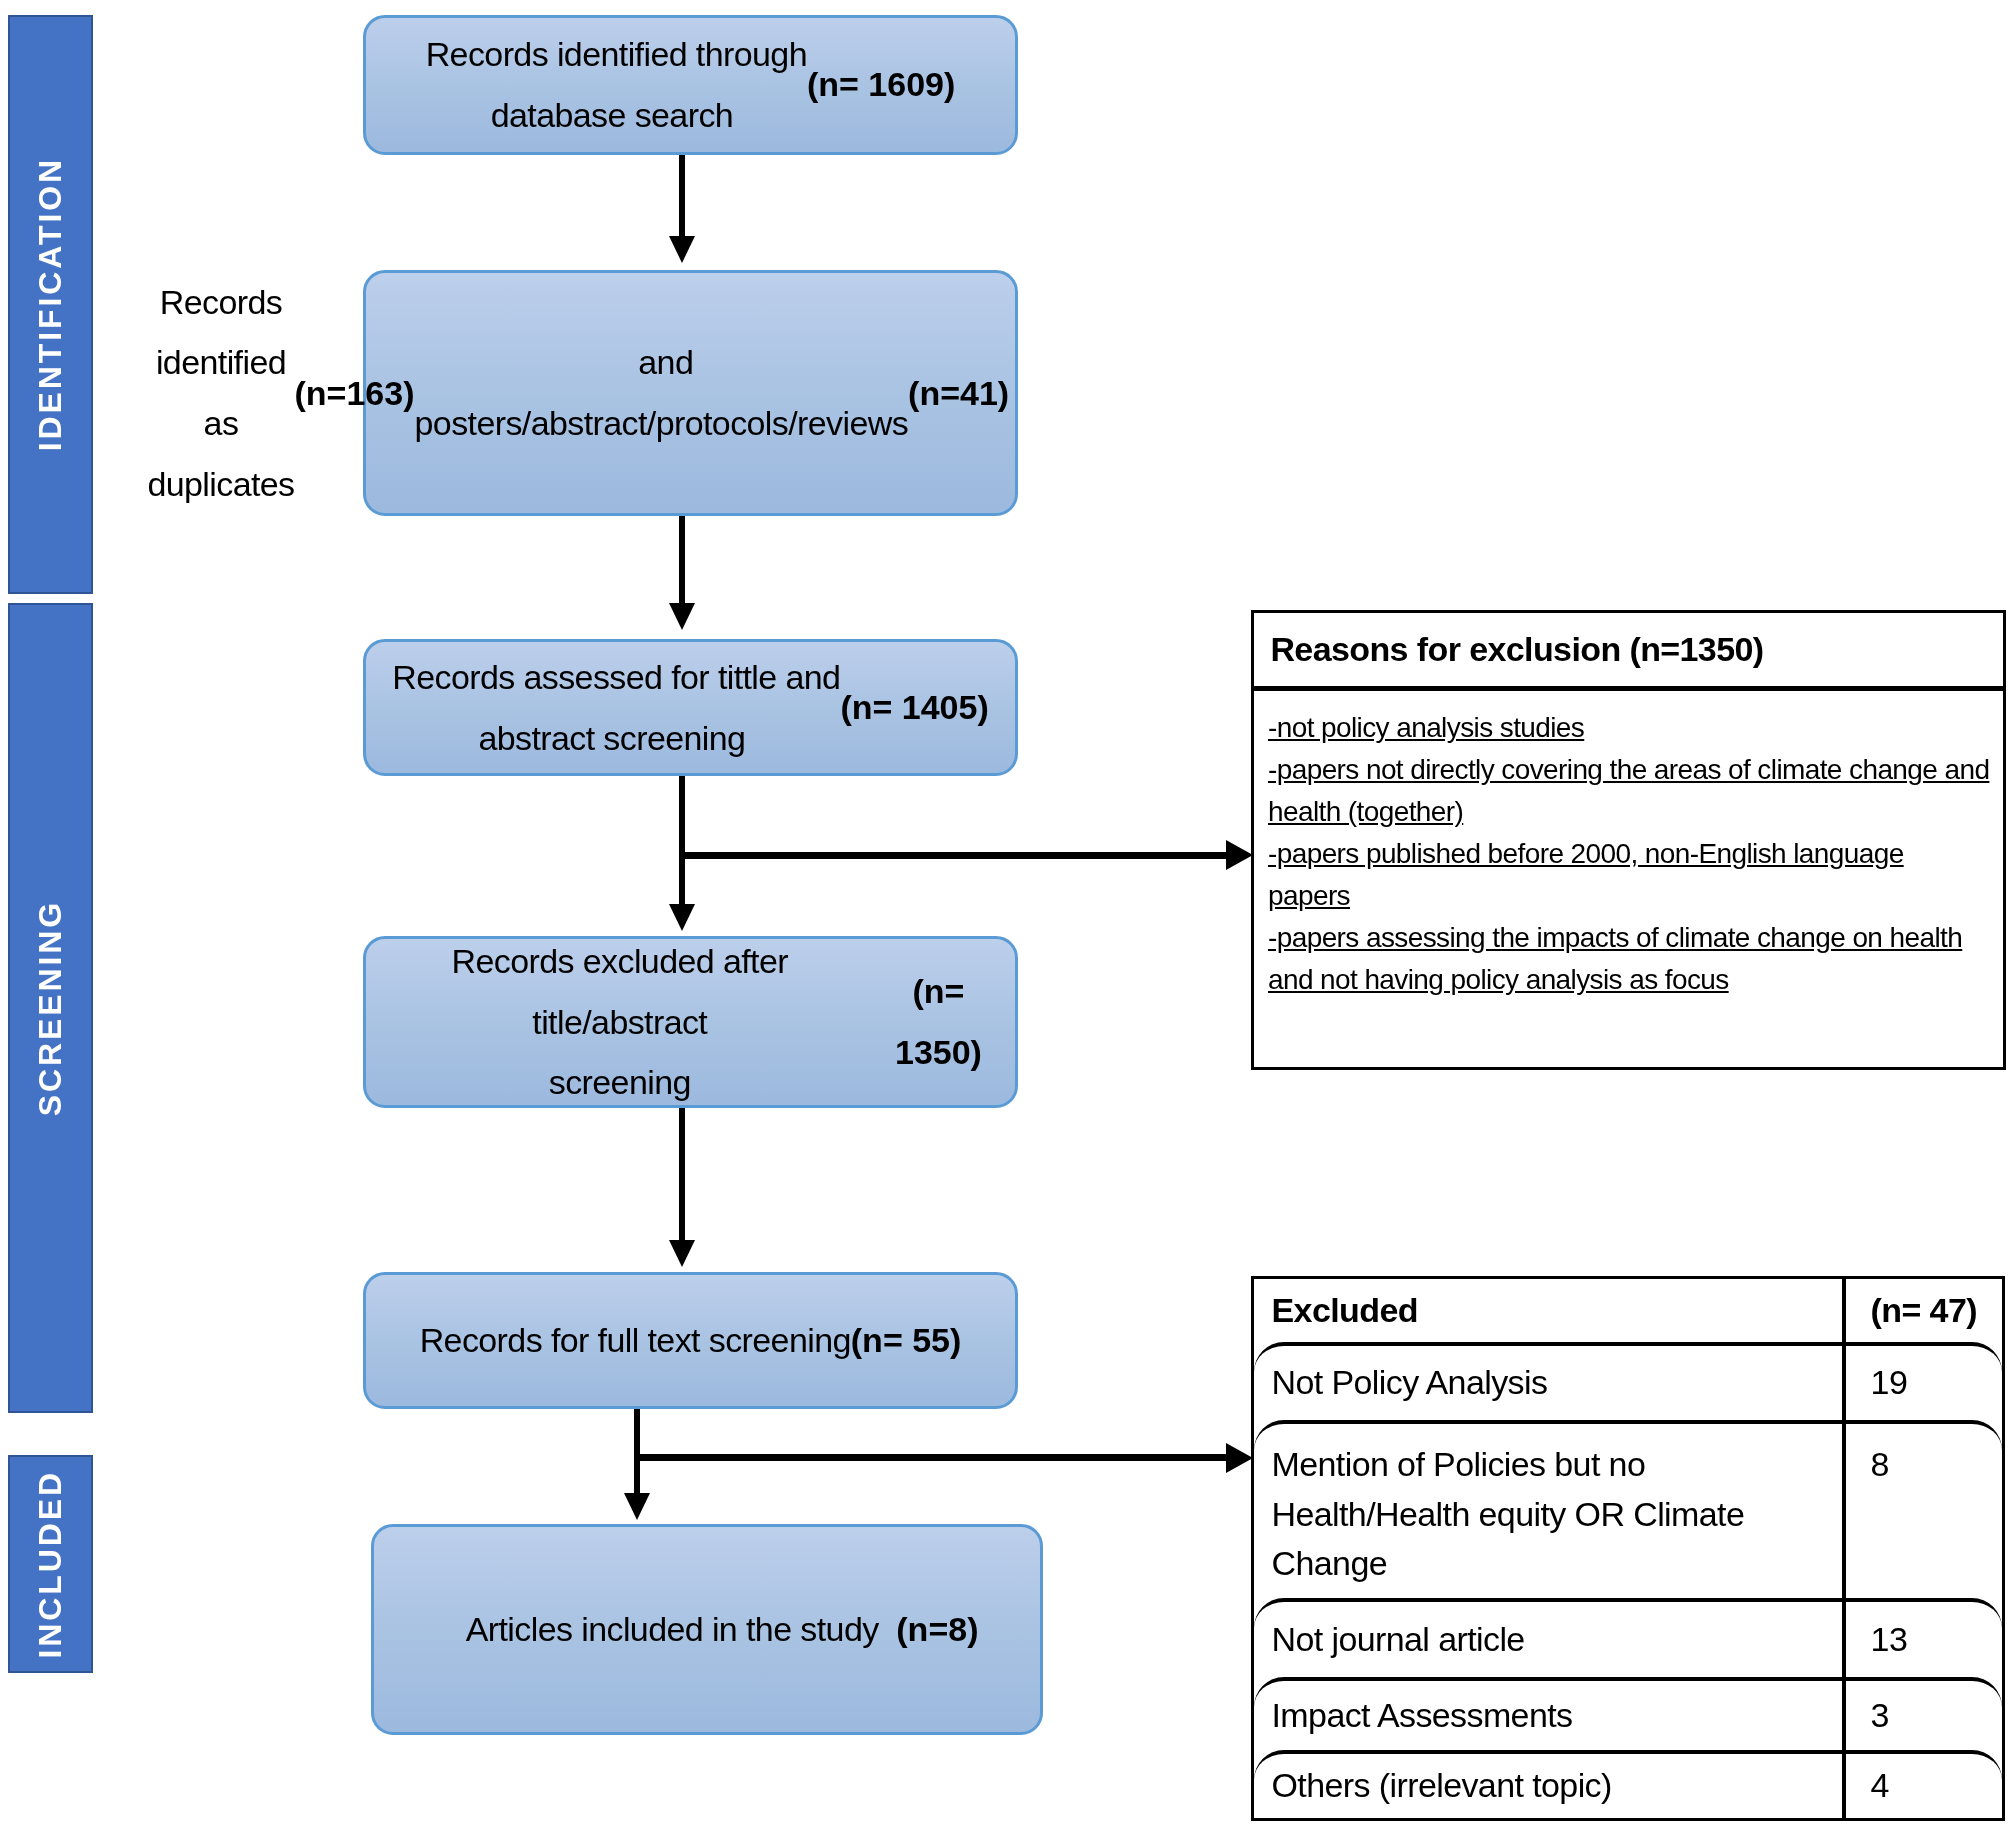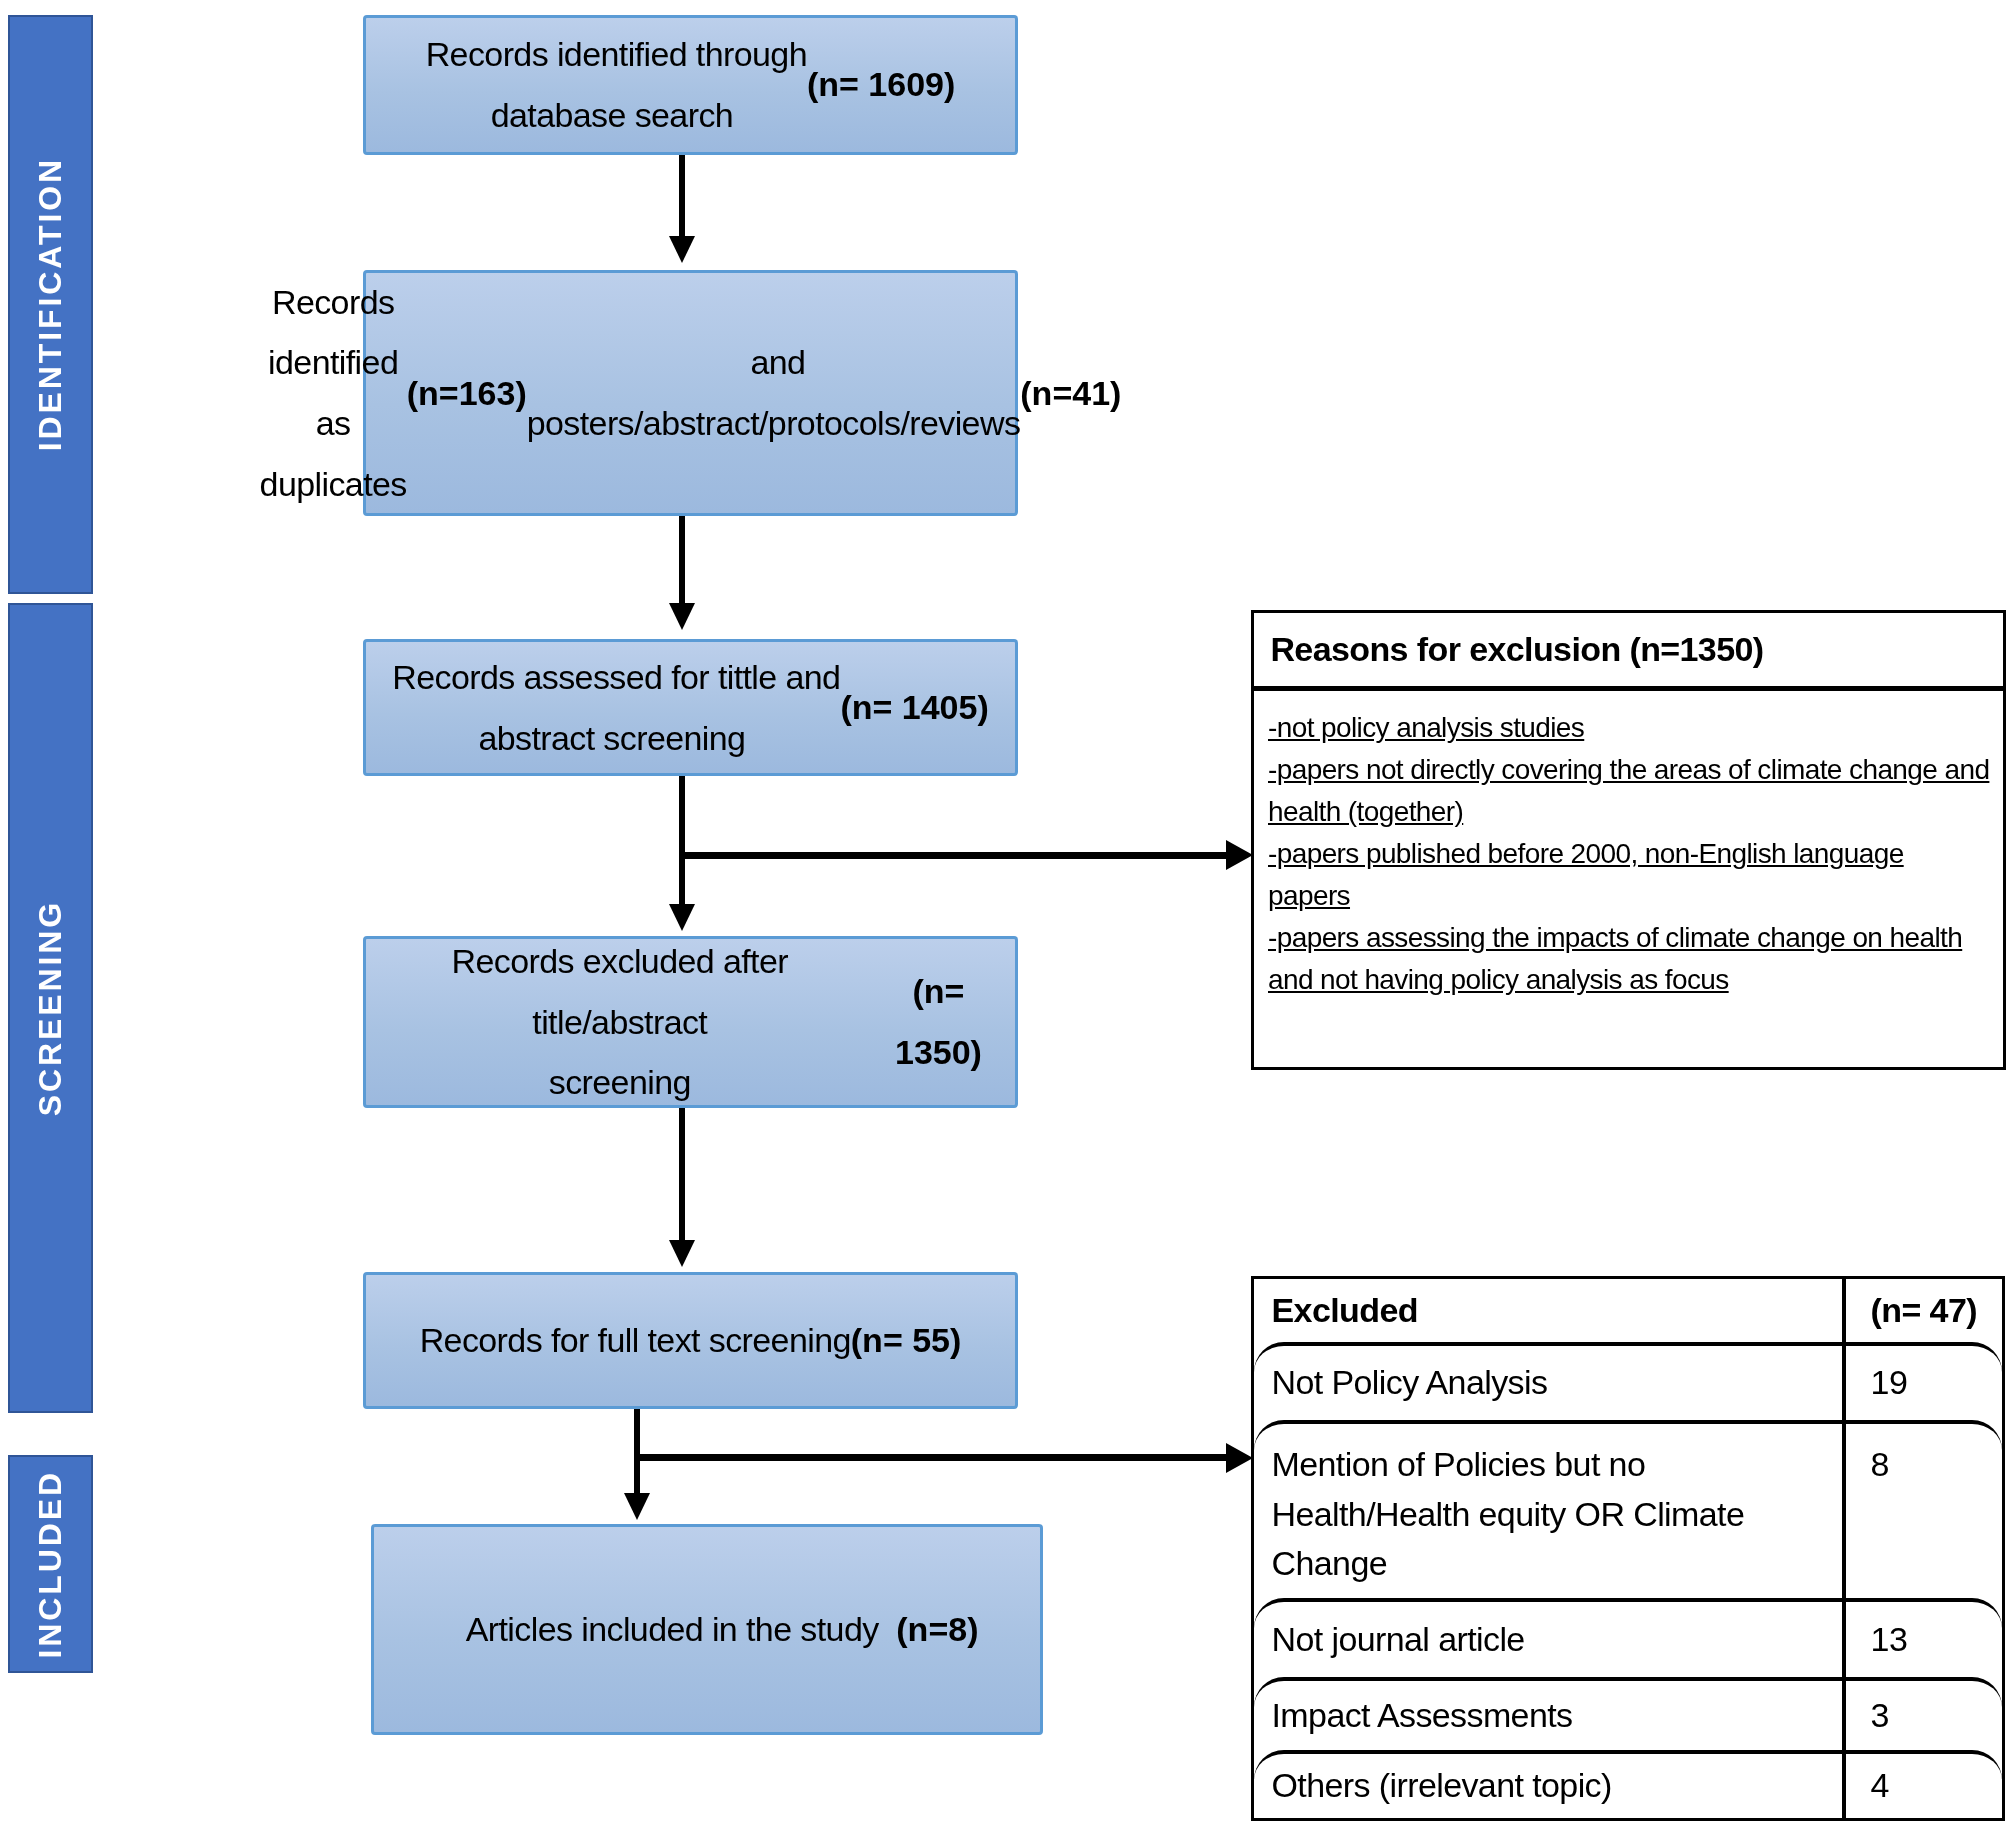--- a/index.html
+++ b/index.html
@@ -25,31 +25,31 @@
     letter-spacing:2.9px;white-space:nowrap;
   }
   #bar-identification{top:15px;height:579px;}
   #bar-screening{top:603px;height:810px;}
   #bar-included{top:1455px;height:218px;}
 
   
   .flowbox{
     position:absolute;left:363px;width:655px;
     box-sizing:border-box;
-    border:3.5px solid #5b9bd5;border-radius:4px;
+    border:3.5px solid #5b9bd5;border-radius:22px;
     background:linear-gradient(180deg,#bccfeb 0%,#a8c2e2 55%,#9cb9de 100%);
     display:flex;align-items:center;justify-content:center;
     text-align:center;
     font-size:34px;line-height:1.78;letter-spacing:-0.6px;
     white-space:pre-wrap;
     padding:0 5.8px;
   }
   .flowbox .b{font-weight:bold;letter-spacing:0;}
   #box-db-search{top:14.6px;height:140px;}
-  #box-duplicates{top:270px;height:246px;}
+  #box-duplicates{top:270px;height:246px;justify-content:flex-end;}
   #box-title-abstract{top:639px;height:137px;}
   #box-excluded-screening{top:936px;height:172px;}
   #box-full-text{top:1272px;height:137px;}
   #box-included{top:1524px;height:211px;left:371px;width:672px;padding-left:36px;}
 
   
   .vline{position:absolute;width:5.8px;background:#000;}
   .hline{position:absolute;height:7px;background:#000;}
   .head-down{
     position:absolute;width:0;height:0;

